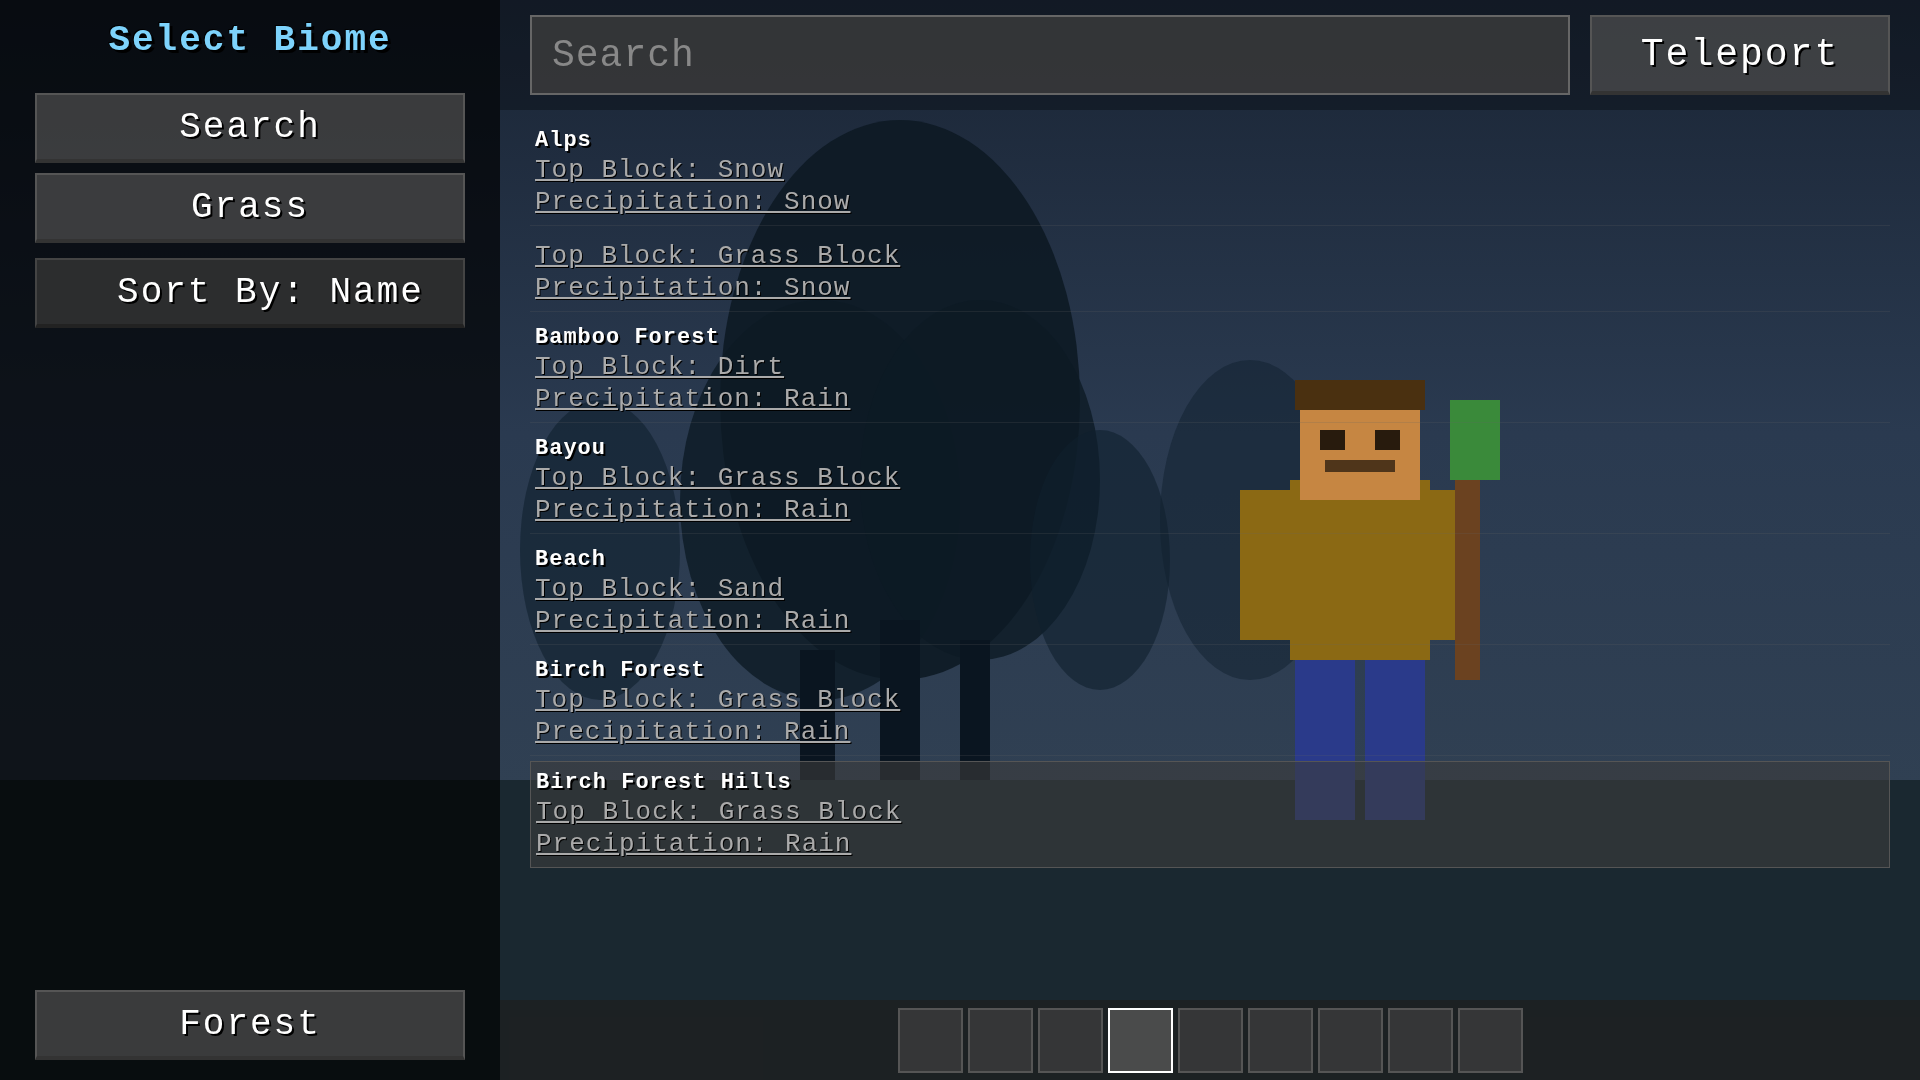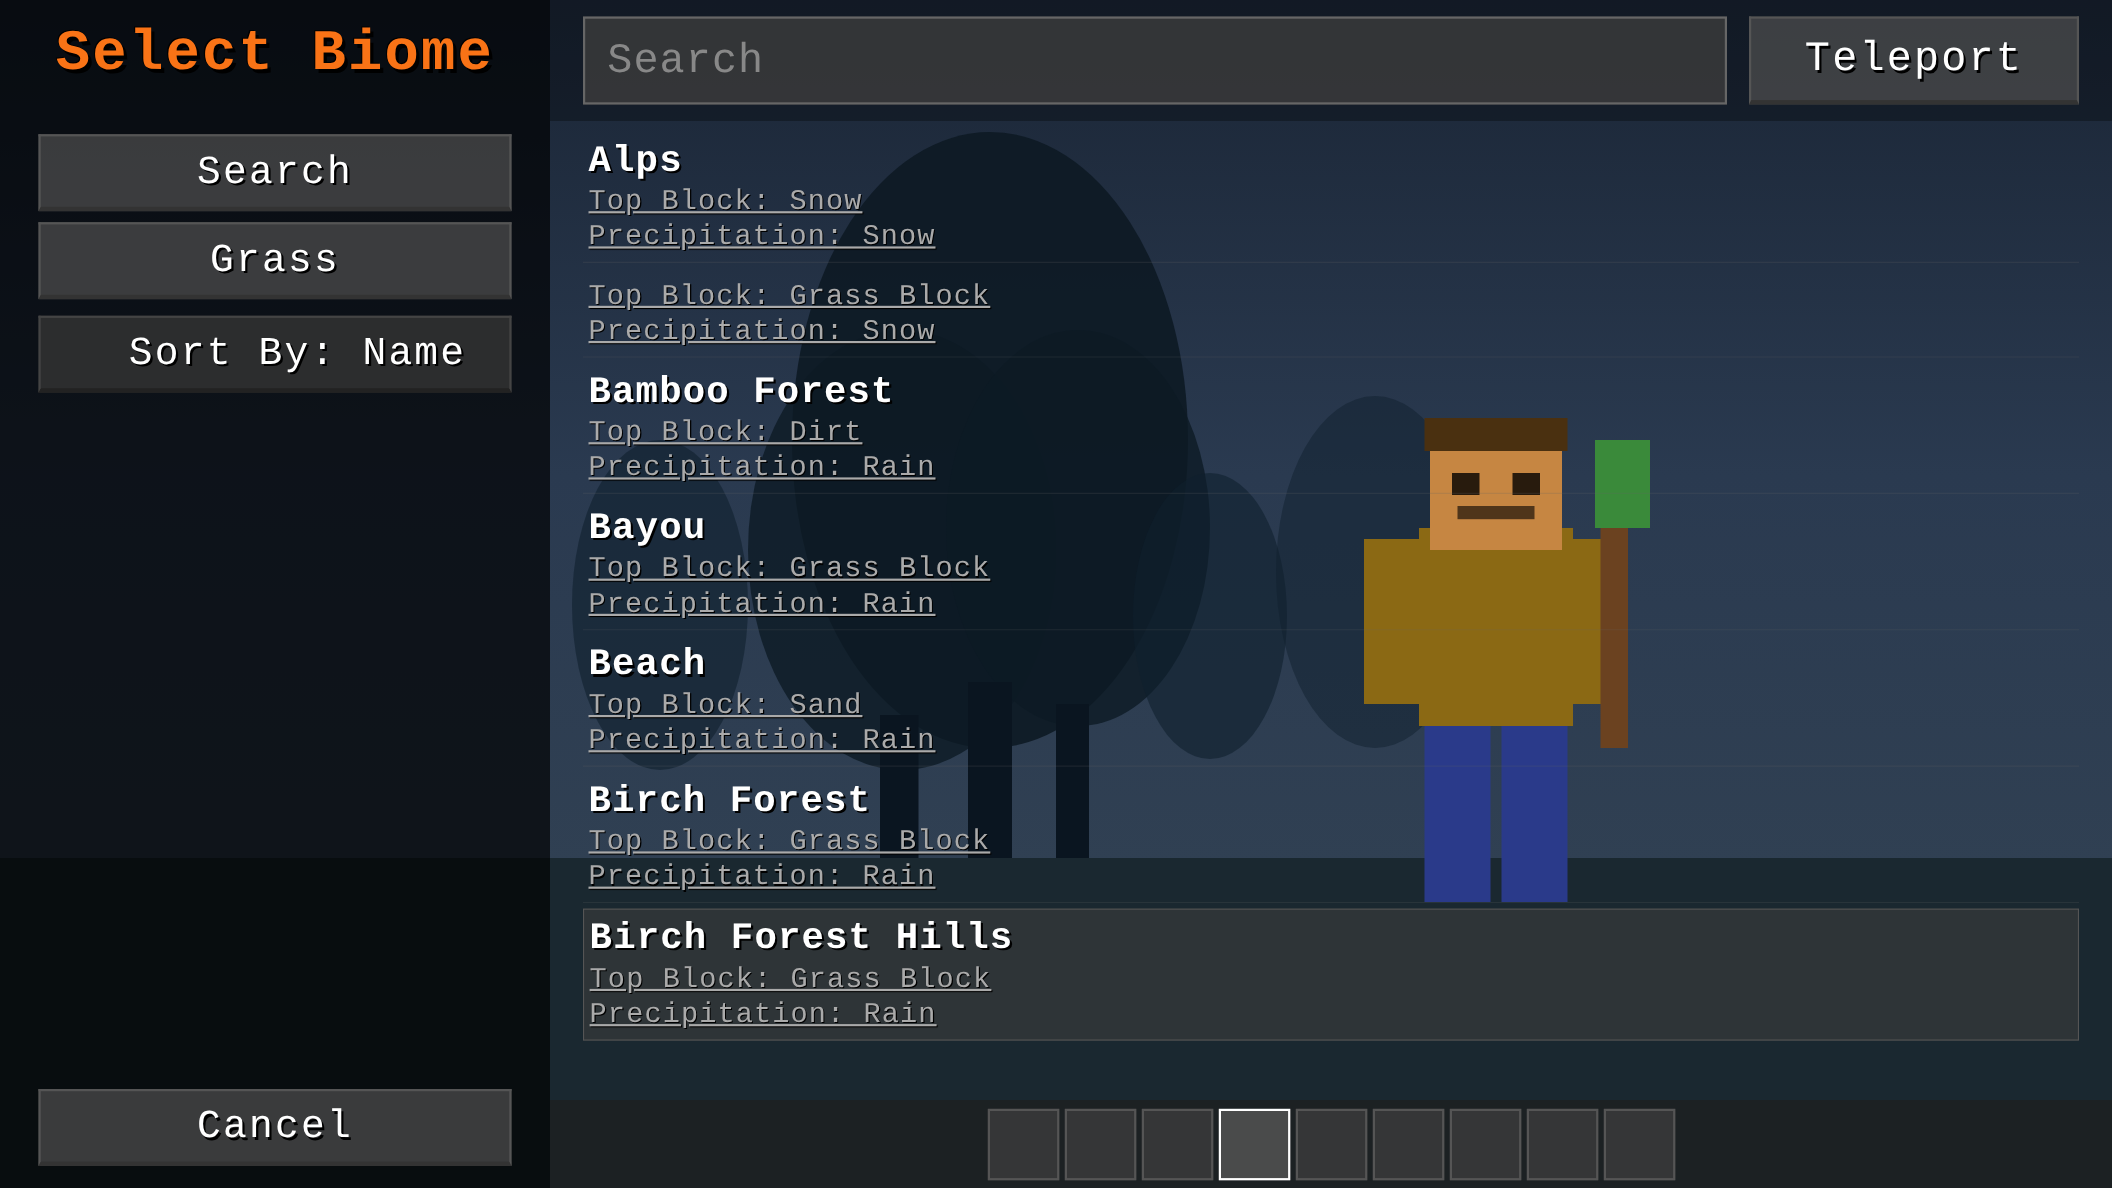--- a/index.html
+++ b/index.html
@@ -41,26 +41,26 @@
       height: 1080px;
       background: rgba(0,0,0,0.45);
       z-index: 10;
       display: flex;
       flex-direction: column;
       align-items: center;
       padding-top: 20px;
     }
 
     .title {
-      color: #f97316;
-      font-size: 52px;
+      color: #7dd3fc;
+      font-size: 36px;
       font-weight: bold;
       text-shadow: 3px 3px 0px #000, -1px -1px 0px #000;
       letter-spacing: 2px;
-      margin-bottom: 43px;
+      margin-bottom: 32px;
       font-family: 'Courier New', Courier, monospace;
     }
 
     .left-btn {
       width: 430px;
       height: 70px;
       background: rgba(80,80,80,0.7);
       border: 2px solid #555;
       border-bottom: 4px solid #333;
       color: #ffffff;
@@ -174,21 +174,21 @@
       cursor: pointer;
     }
 
     .biome-item.selected {
       background: rgba(60,60,60,0.6);
       border: 1px solid #555;
     }
 
     .biome-name {
       color: #ffffff;
-      font-size: 34px;
+      font-size: 22px;
       font-family: 'Courier New', Courier, monospace;
       font-weight: bold;
       text-shadow: 2px 2px 0px #000;
       letter-spacing: 1px;
     }
 
     .biome-detail {
       color: #aaa;
       font-size: 26px;
       font-family: 'Courier New', Courier, monospace;
@@ -287,21 +287,21 @@
   <rect x="0" y="0" width="500" height="1080" fill="#000" opacity="0.4"></rect>
 </svg>
 
 <div class="left-panel">
   <div class="title">Select Biome</div>
 
   <button class="left-btn">Search</button>
   <button class="left-btn">Grass</button>
   <button class="left-btn sort-btn">Sort By: Name</button>
 
-  <button class="cancel-btn">Cancel</button>
+  <button class="cancel-btn">Forest</button>
 </div>
 
 <div class="main-area">
 
   <div class="top-bar">
     <input class="search-input" type="text" placeholder="Search" style="">
     <button class="teleport-btn">Teleport</button>
   </div>
 
   <div class="biome-list" id="biome-list">

